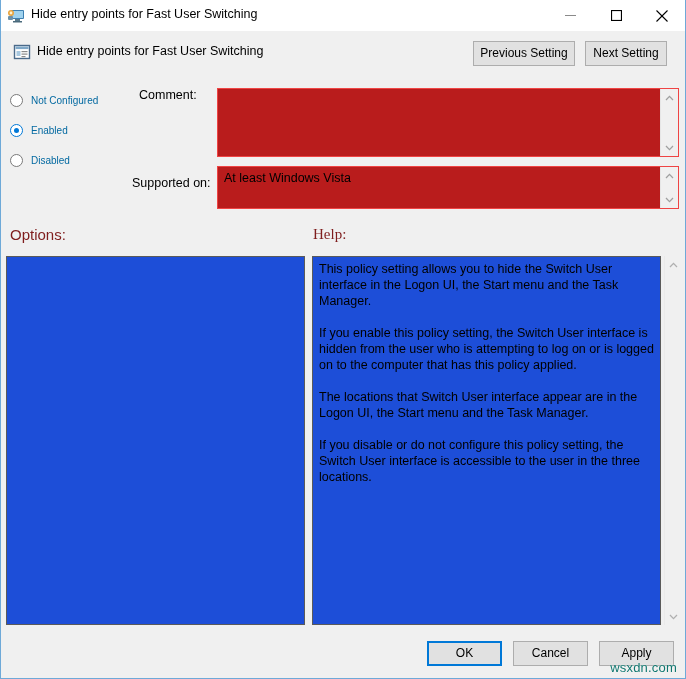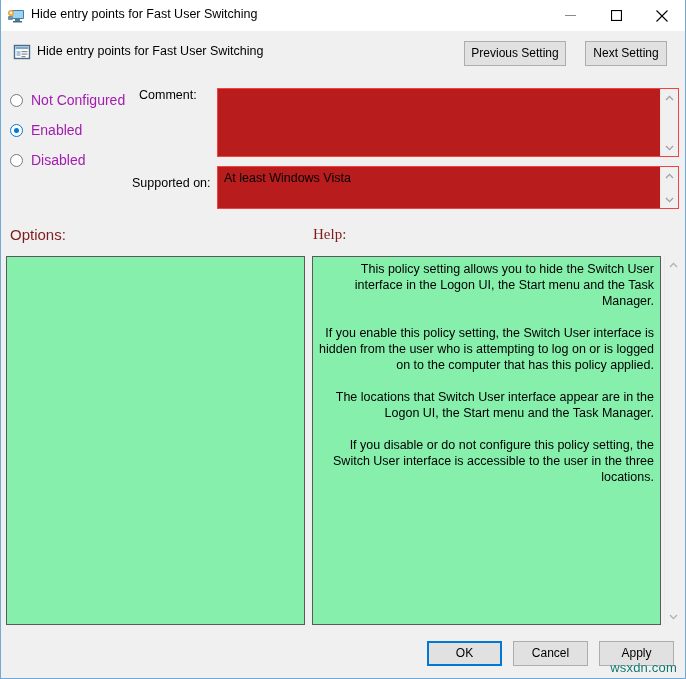--- a/index.html
+++ b/index.html
@@ -80,21 +80,21 @@
     position: absolute;
     left: 36px; top: 13px;
     font-size: 12.5px;
     color: #000000;
     white-space: nowrap;
   }
   .nav-buttons {
     position: absolute;
     right: 18px; top: 10px;
     display: flex;
-    gap: 19px;
+    gap: 10px;
   }
   .btn {
     font-family: "Liberation Sans", sans-serif;
     font-size: 12px;
     color: #000000;
     background: #e1e1e1;
     border: 1px solid #adadad;
     padding: 0;
     height: 25px;
     cursor: default;
@@ -134,22 +134,22 @@
   .radio-mark.checked::after {
     content: "";
     position: absolute;
     left: 3px; top: 3px;
     width: 5px; height: 5px;
     border-radius: 50%;
     background: #0078d7;
   }
   .radio-label {
     margin-left: 8px;
-    font-size: 14px;
-    color: #a21caf;
+    font-size: 10px;
+    color: #0369a1;
     white-space: nowrap;
   }
 
   
   .field-label {
     position: absolute;
     font-size: 12.5px;
     color: #000000;
     white-space: nowrap;
   }
@@ -205,25 +205,24 @@
     position: absolute;
     font-size: 15px;
     color: #7f1d1d;
     text-align: center;
   }
   .lbl-options { left: 9px; top: 226px; }
   .lbl-help { left: 312px; top: 226px; font-family: Liberation Serif, serif; }
 
   .panel {
     position: absolute;
-    background: #86efac;
+    background: #1d4ed8;
     border: 1px solid #5a5a5a;
     box-sizing: border-box;
     overflow: hidden;
-    text-align: right;
   }
   .panel-options {
     left: 5px; top: 256px;
     width: 299px; height: 369px;
   }
   .panel-help {
     left: 311px; top: 256px;
     width: 349px; height: 369px;
   }
   .help-text {

